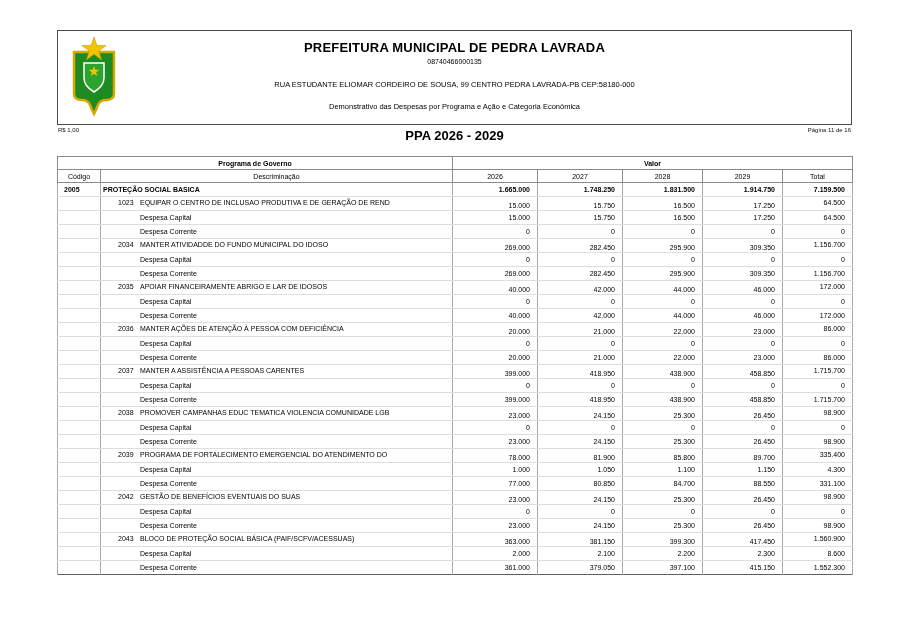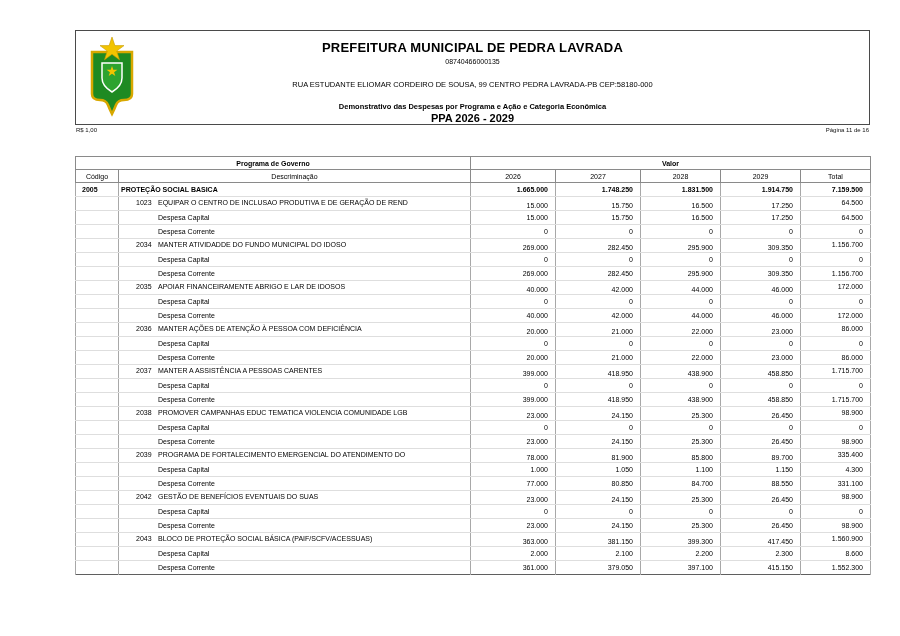--- a/index.html
+++ b/index.html
@@ -1,31 +1,31 @@
 <!DOCTYPE html>
 <html><head>
 <meta charset="utf-8">
 <style>
   * { margin:0; padding:0; box-sizing:border-box; }
   html,body { background:#ffffff; }
   body {
     width:900px; height:636px; position:relative; overflow:hidden;
     font-family:"Liberation Sans","DejaVu Sans",sans-serif; color:#000;
   }
-  .page { position:absolute; left:75px; top:30px; width:795px; }
+  .page { position:absolute; left:57px; top:30px; width:795px; }
 
   
   .report-header { border:1px solid #4a4a4a; height:95px; position:relative; background:#fff; }
   .logo { position:absolute; left:10px; top:5px; width:52px; height:82px; }
   .hdr-center { padding-top:9px; text-align:center; }
   .title { font-size:13px; font-weight:bold; letter-spacing:.2px; }
   .cnpj { font-size:7px; margin-top:3px; }
   .address { font-size:7.5px; margin-top:15px; }
-  .report-name { font-size:7.5px; font-weight:bold; margin-top:13px; }
-  .report-period { font-size:11px; font-weight:bold; margin-top:1px; }
+  .report-name { font-size:7.5px; font-weight:normal; margin-top:13px; }
+  .report-period { font-size:13px; font-weight:bold; margin-top:17px; }
 
   .header-meta { display:flex; justify-content:space-between; font-size:6px; color:#111; margin-top:2px; padding:0 1px; }
 
   
   .table-wrap { margin-top:23px; }
   table { width:795px; border-collapse:collapse; table-layout:fixed; border:1px solid #5f5f5f; }
   th {
     border:1px solid #8a8a8a; height:13px; font-size:7px; text-align:center;
     font-weight:normal; padding:0 2px; background:#fff;
   }

